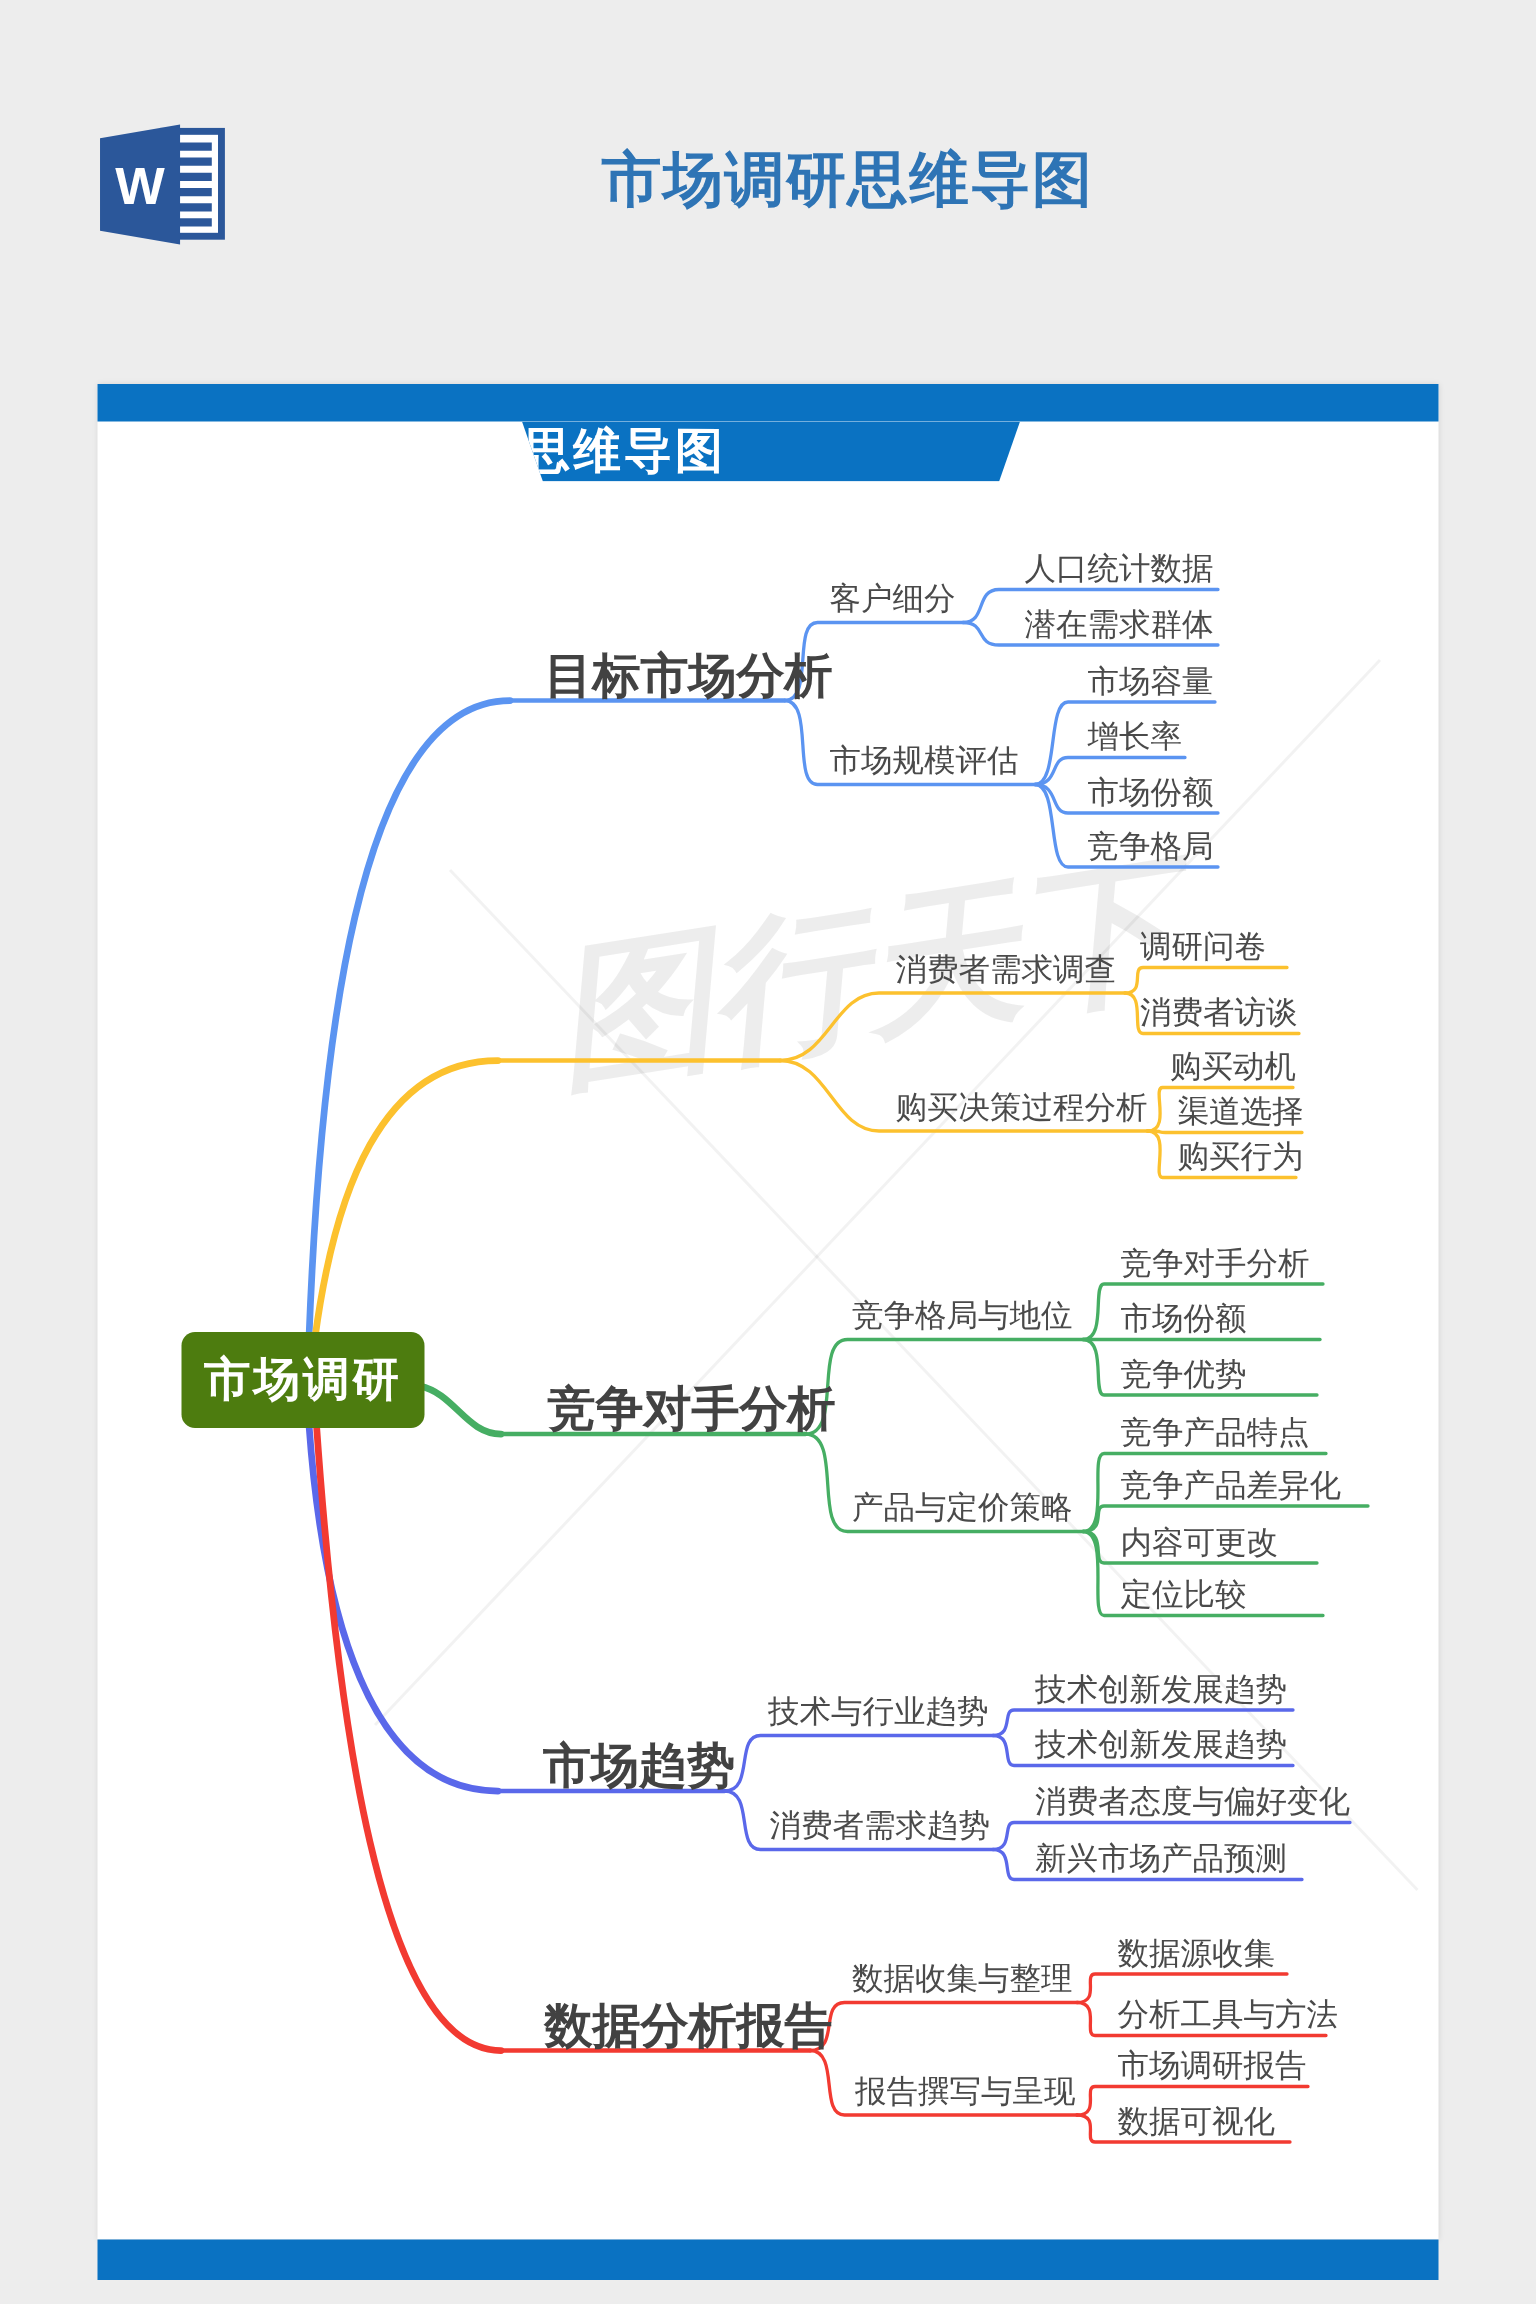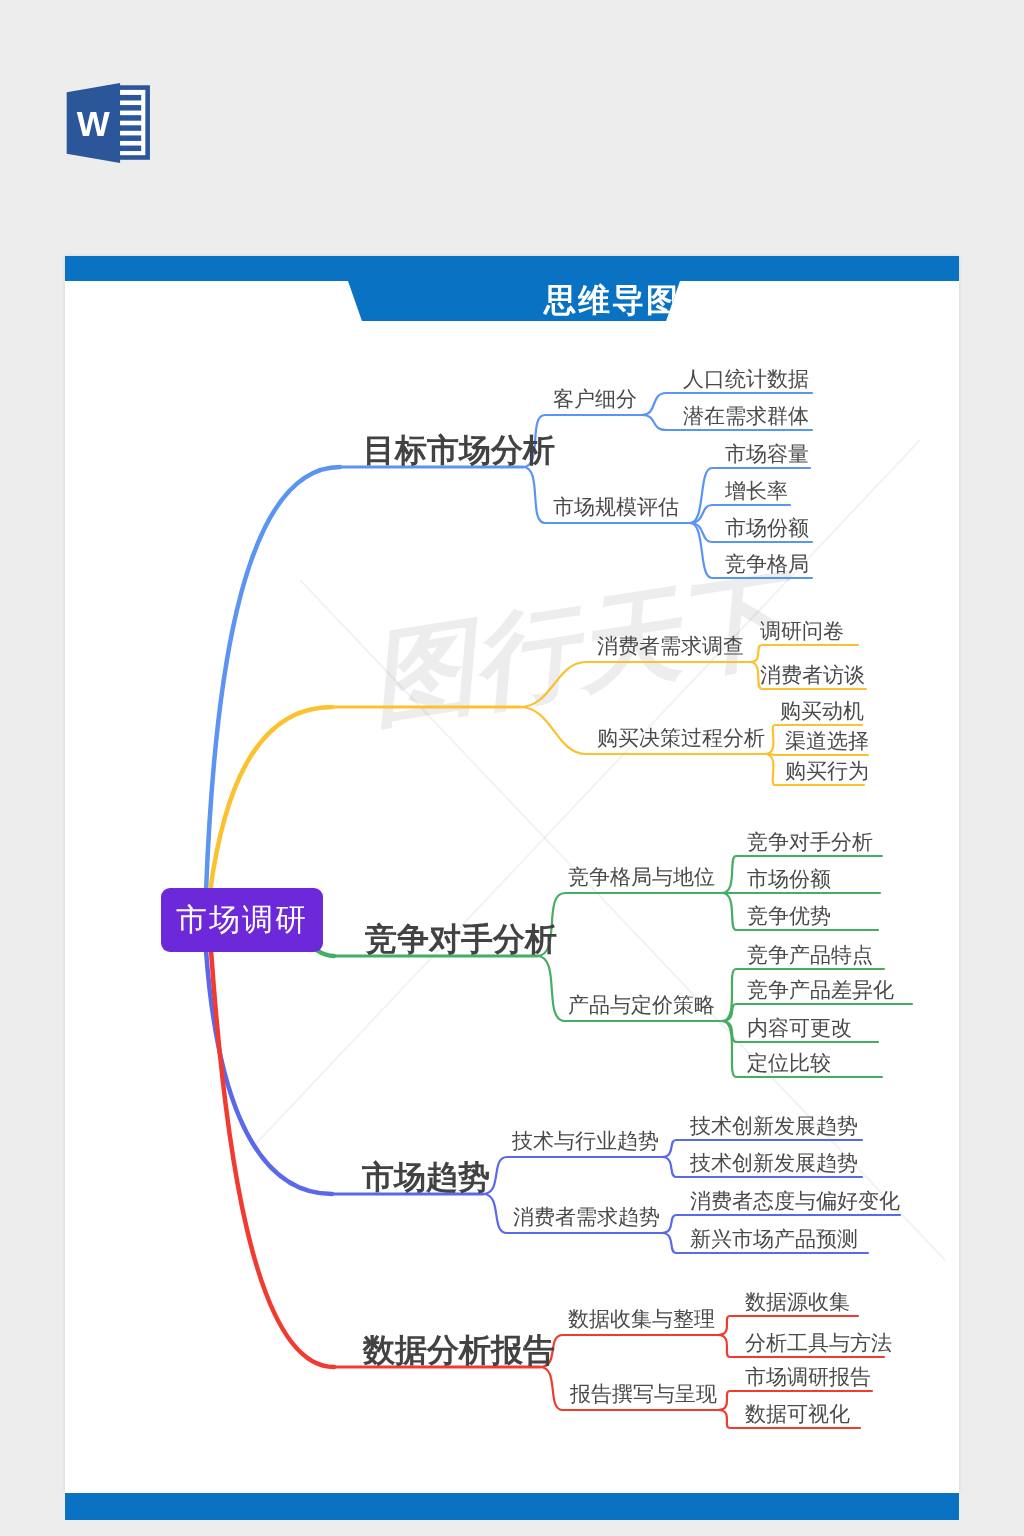--- a/index.html
+++ b/index.html
@@ -21,41 +21,41 @@
   }
   
   .card{
     position:absolute;left:65px;top:256px;width:894px;height:1237px;
     background:#ffffff;box-shadow:0 0 4px rgba(0,0,0,0.10);
   }
   .card-topbar{position:absolute;left:0;top:0;width:894px;height:25px;background:#0a72c2;}
   .card-trapezoid{
     position:absolute;left:283px;top:25px;width:332px;height:40px;background:#0a72c2;
     clip-path:polygon(0 0,100% 0,95.8% 100%,4.2% 100%);
-    text-align:right;line-height:38px;font-size:32px;font-weight:700;color:#ffffff;
+    text-align:left;line-height:38px;font-size:32px;font-weight:700;color:#ffffff;
     letter-spacing:2px;
   }
   .bottom-strip{position:absolute;left:65px;top:1493px;width:894px;height:27px;background:#0a72c2;}
   
   .wm-text{
     position:absolute;left:368px;top:596px;width:380px;
     font-family:"DejaVu Serif","Liberation Serif",serif;font-style:italic;font-weight:700;
     font-size:104px;line-height:110px;white-space:nowrap;
     color:rgba(140,140,140,0.16);transform:rotate(-9deg);
   }
   
   .map-svg{position:absolute;left:0;top:0;width:1024px;height:1536px;}
   .n{position:absolute;white-space:nowrap;color:#4a4a4a;}
   .l1{font-size:32px;font-weight:700;color:#424242;}
   .l2{font-size:21px;}
   .l3{font-size:21px;text-align:right;}
   .root-box{
     position:absolute;left:121px;top:888px;width:162px;height:64px;
-    background:#6d28d9;border-radius:9px;text-align:center;line-height:64px;
-    font-size:31px;font-weight:400;color:#ffffff;letter-spacing:2px;margin-left:40px;
+    background:#4d7c0f;border-radius:9px;text-align:center;line-height:64px;
+    font-size:31px;font-weight:700;color:#ffffff;letter-spacing:2px;
   }
 </style>
 </head>
 <body>
 
 <div class="page">
 
   <svg class="word-icon" viewBox="0 0 100 95">
     <rect x="50" y="9" width="42" height="76" fill="#ffffff" stroke="#2b579a" stroke-width="5"></rect>
     <g stroke="#2b579a" stroke-width="6">
@@ -63,20 +63,21 @@
       <line x1="58" y1="31" x2="85" y2="31"></line>
       <line x1="58" y1="42" x2="85" y2="42"></line>
       <line x1="58" y1="53" x2="85" y2="53"></line>
       <line x1="58" y1="64" x2="85" y2="64"></line>
       <line x1="58" y1="75" x2="85" y2="75"></line>
     </g>
     <polygon points="4,14 62,4 62,91 4,81" fill="#2b579a"></polygon>
     <text x="33" y="62" text-anchor="middle" font-size="38" font-weight="bold" fill="#ffffff" font-family="Liberation Sans, sans-serif">W</text>
   </svg>
 
+  <div class="hdr-title">市场调研思维导图</div>
 
   <div class="card">
     <div class="card-topbar"></div>
     <div class="card-trapezoid">思维导图</div>
   </div>
   <div class="bottom-strip"></div>
 
   <div class="wm-text">图行天下</div>
 
   <svg class="map-svg">

